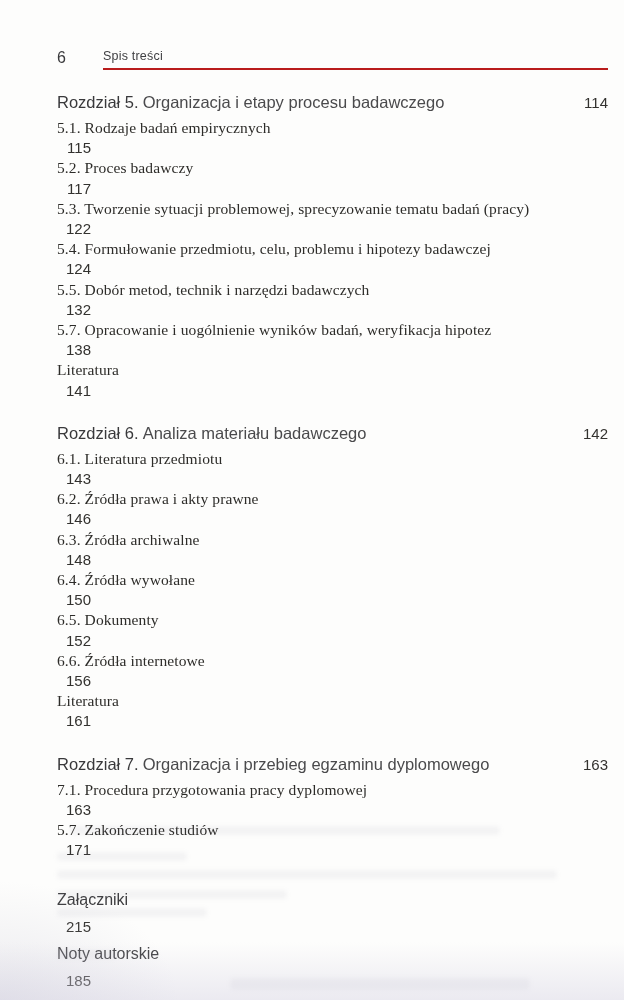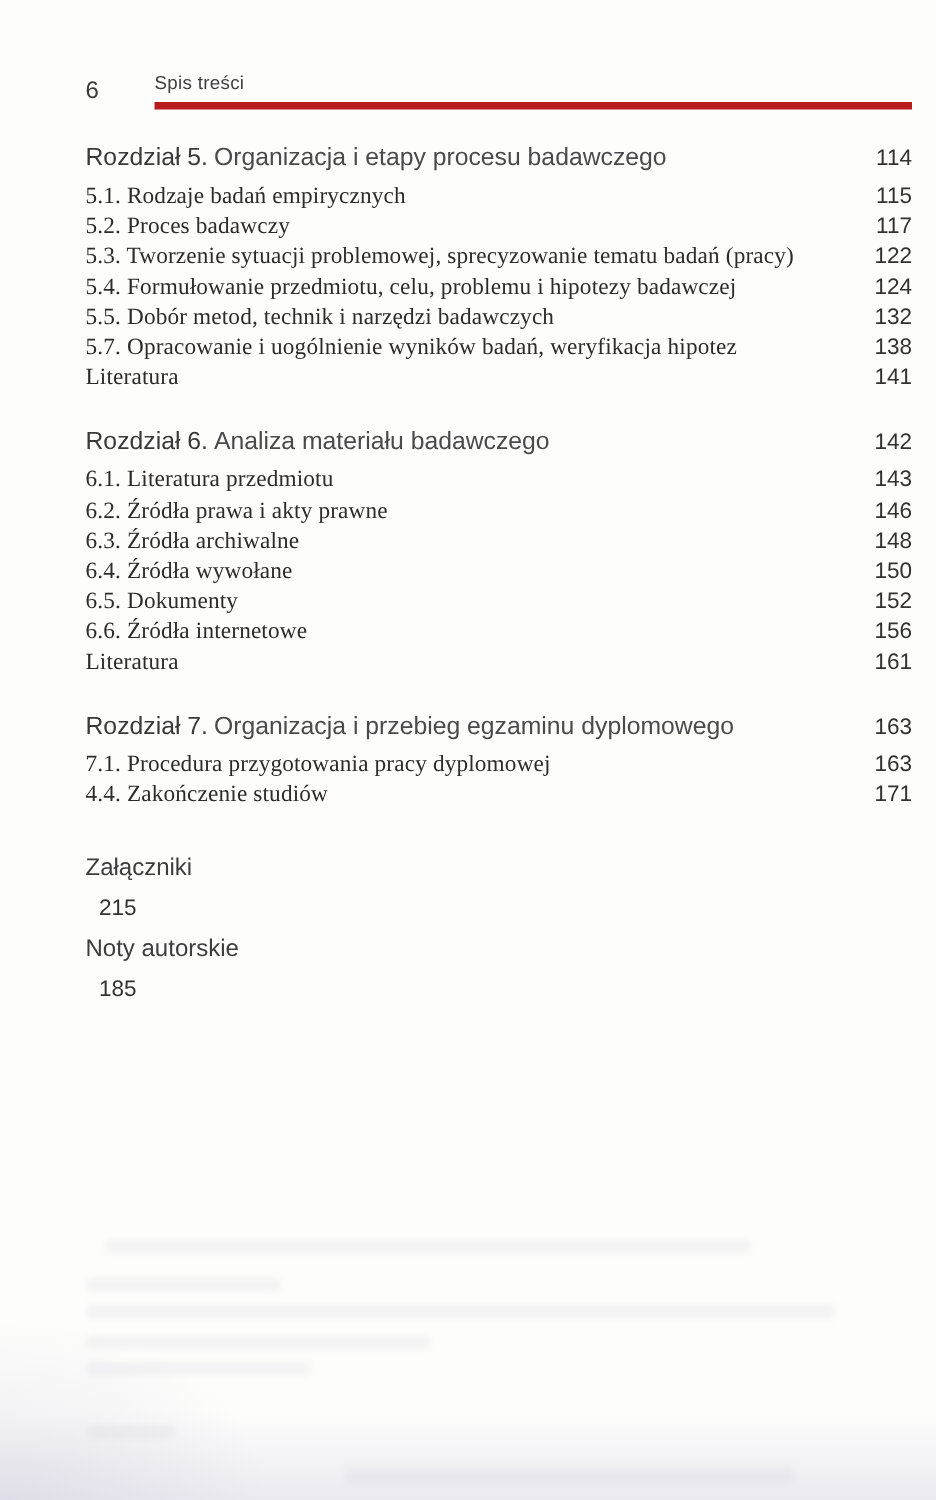--- a/index.html
+++ b/index.html
@@ -30,21 +30,21 @@
   }
   .folio {
     width: 46px;
     font-family: "Liberation Sans", sans-serif;
     font-size: 16px;
     color: #3a3a3c;
     padding-bottom: 3px;
   }
   .header-rule-wrap {
     flex: 1;
-    border-bottom: 5px solid #b91c1c;
+    border-bottom: 2px solid #b91c1c;
     padding-bottom: 4px;
   }
   .running-title {
     font-family: "Liberation Sans", sans-serif;
     font-size: 12.5px;
     color: #3f3f42;
     letter-spacing: 0.2px;
   }
 
   
@@ -77,20 +77,21 @@
     font-family: "Liberation Sans", sans-serif;
     font-weight: normal;
     font-size: 16.5px;
     color: #4a4a4c;
   }
 
   .entry-row {
     font-size: 15.5px;
     line-height: 20.2px;
     color: #2d2c29;
+    flex-direction: column;
   }
   .entry-row .grow { letter-spacing: 0.1px; }
 
   .extras { margin-top: 25px; }
   .extra-row {
     font-family: "Liberation Sans", sans-serif;
     font-size: 16px;
     color: #3d3d3f;
     line-height: 27px;
     flex-direction: column;
@@ -230,21 +231,21 @@
     <div>
   <div class="row entry-row">
     <span class="grow">7.1. Procedura przygotowania pracy dyplomowej</span>
     <span class="pg">163</span>
   </div>
 
 
 
 
   <div class="row entry-row">
-    <span class="grow">4.4. Zakończenie studiów</span>
+    <span class="grow">5.7. Zakończenie studiów</span>
     <span class="pg">171</span>
   </div>
 </div>
   </section>
 </div>
 
     <div class="extras">
   <div class="row extra-row">
     <span class="grow">Załączniki</span>
     <span class="pg">215</span>

